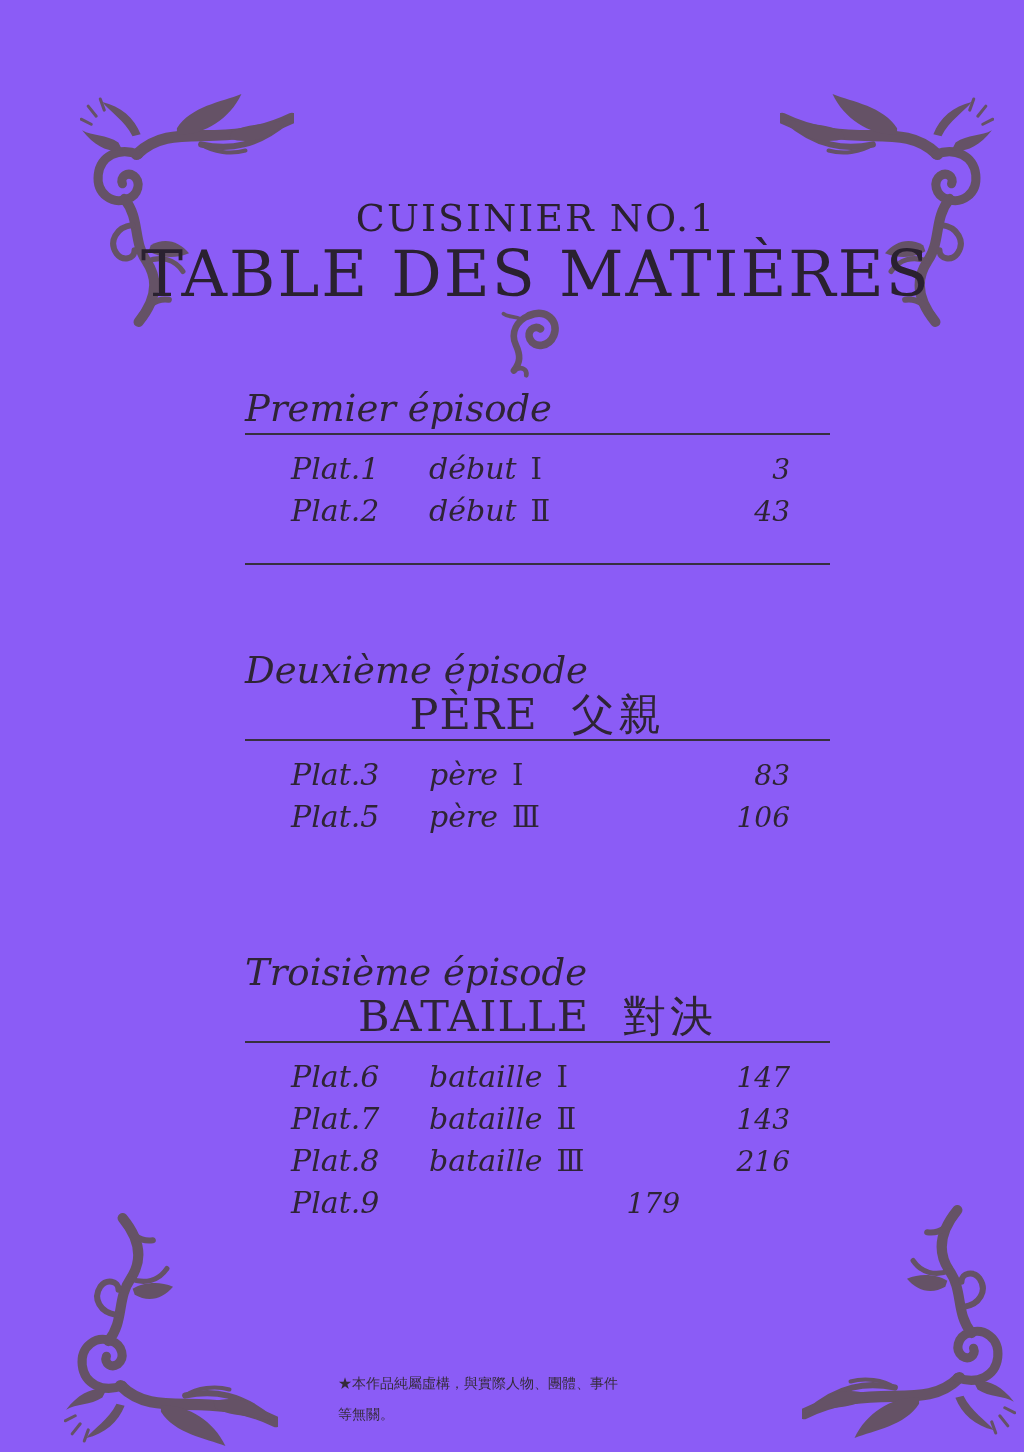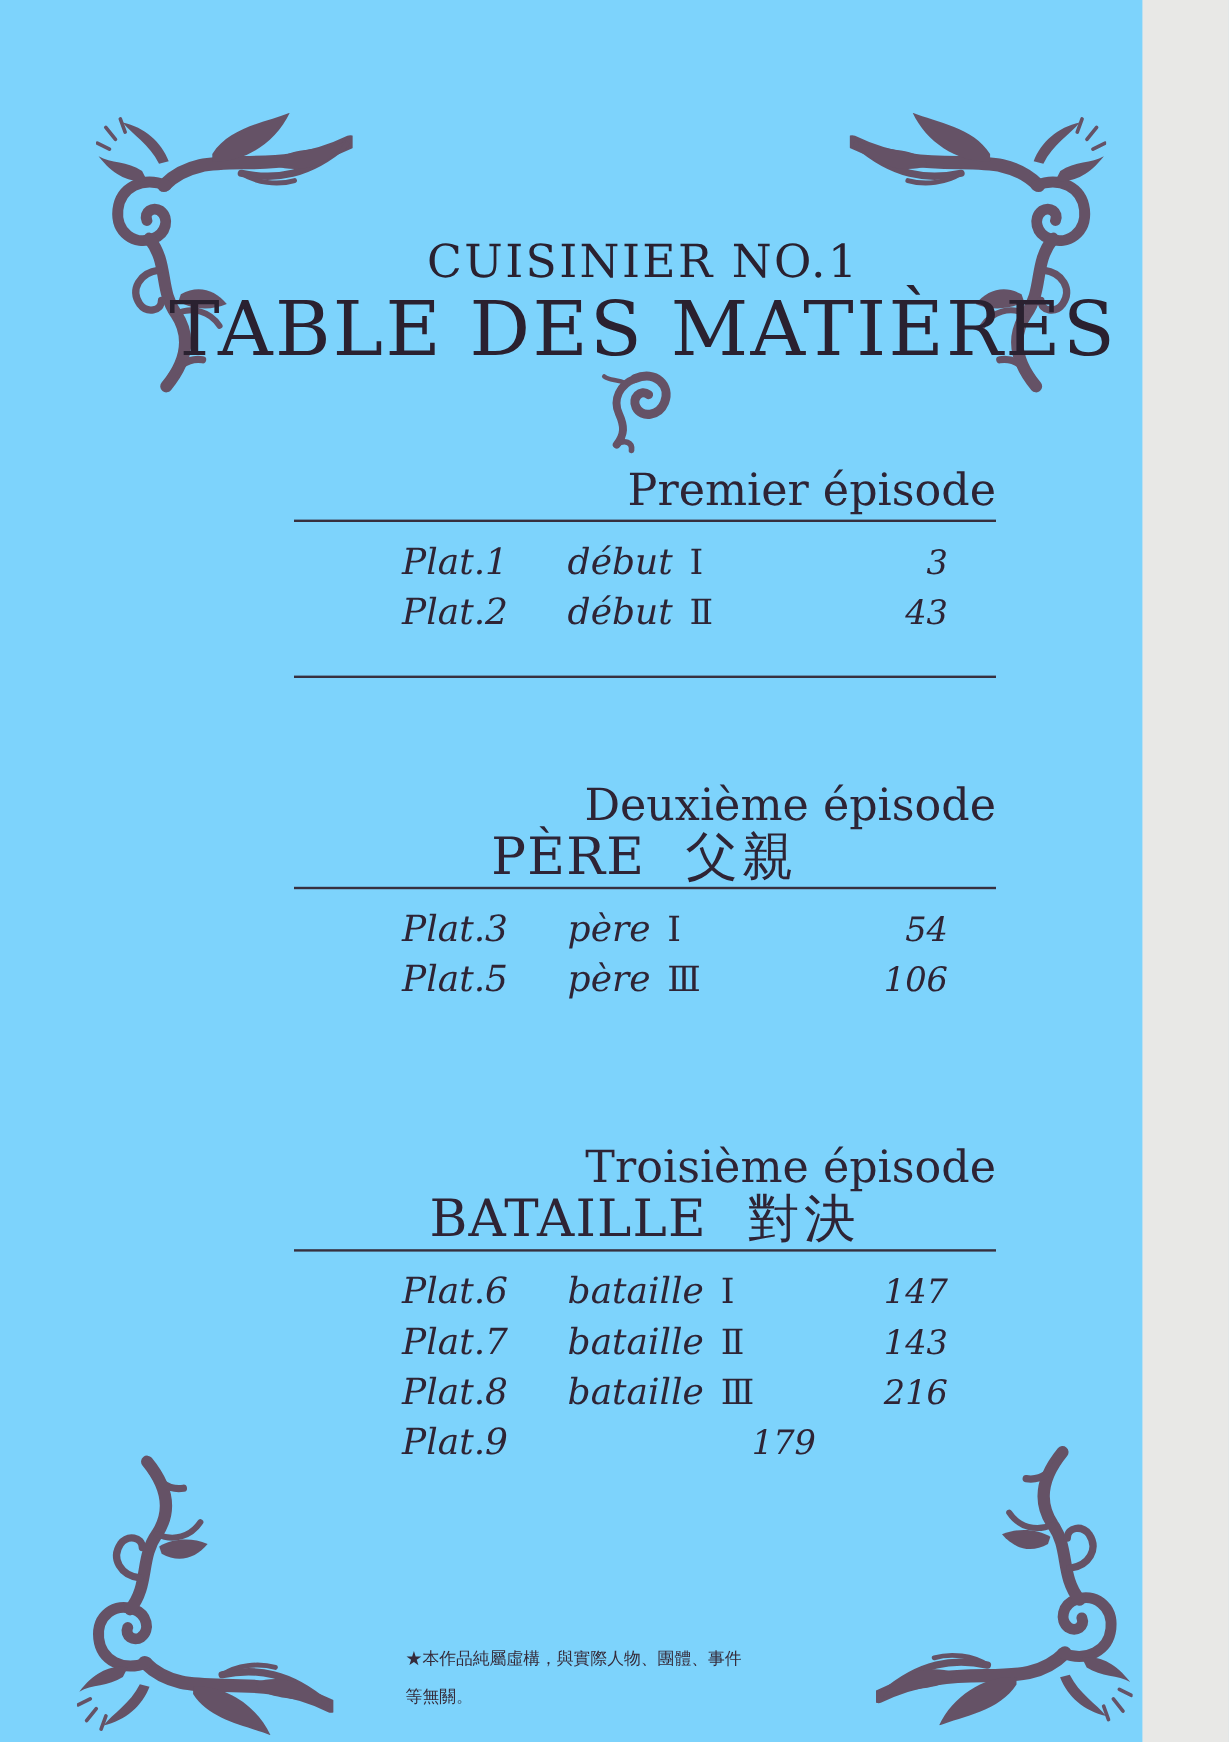--- a/index.html
+++ b/index.html
@@ -1,19 +1,19 @@
 <!DOCTYPE html>
 <html><head>
 <meta charset="utf-8">
 <style>
   html,body{margin:0;padding:0;background:#e8e8e6;}
   .page{
     position:relative;
-    width:952px;height:1452px;
-    background:#7dd3fc;
+    width:1024px;height:1452px;
+    background:#8b5cf6;
     overflow:hidden;
     color:#2e2435;
     font-family:"DejaVu Serif","Liberation Serif",serif;
   }
   
   .corner{position:absolute;width:214px;height:234px;color:#655266;}
   .corner.tl{left:80px;top:94px;}
   .corner.tr{right:30px;top:94px;transform:scaleX(-1);}
   .corner.bl{left:64px;top:1212px;transform:scaleY(-1);}
   .corner.br{right:8px;top:1204px;transform:scale(-1,-1);}
@@ -30,41 +30,41 @@
     font-size:63px;line-height:70px;letter-spacing:2px;
     color:#2a2130;
   }
   
   .toc{position:absolute;left:245px;top:0;width:585px;}
   .sec{position:absolute;left:0;width:585px;}
   .sec1{top:388px;}
   .sec2{top:650px;}
   .sec3{top:952px;}
   .episode{
-    text-align:right;
+    text-align:left;
+    font-style:italic;
     font-size:37px;line-height:42px;
   }
   .sec-heading{
     text-align:center;
     font-size:43px;line-height:44px;
     letter-spacing:1px;
   }
   .sec-heading .cjk{margin-left:34px;letter-spacing:4px;}
   .rule{border-top:2px solid #37303f;margin-top:3px;}
   .rows{padding:16px 40px 0 46px;}
   .row{
     display:grid;
     grid-template-columns:138px 1fr 110px;
     align-items:baseline;
     height:42px;
   }
   .plat,.ename .script{
     font-style:italic;
     font-size:30px;
-    margin-left:44px;
   }
   .numeral{
     font-style:normal;
     font-family:"DejaVu Serif","DejaVu Sans",serif;
     font-size:29px;
     margin-left:14px;
   }
   .pg{
     text-align:right;
     font-style:italic;
@@ -166,21 +166,21 @@
     <section class="sec sec2">
       <div class="episode">Deuxième épisode</div>
       <div class="sec-heading">
         <span class="fr">PÈRE</span><span class="cjk">父親</span>
       </div>
       <div class="rule"></div>
       <div class="rows">
         <div class="row">
           <span class="plat">Plat.3</span>
           <span class="ename"><span class="script">père</span><span class="numeral">Ⅰ</span></span>
-          <span class="pg">54</span>
+          <span class="pg">83</span>
         </div>
         <div class="row">
           <span class="plat">Plat.5</span>
           <span class="ename"><span class="script">père</span><span class="numeral">Ⅲ</span></span>
           <span class="pg">106</span>
         </div>
       </div>
     </section>
 
     <section class="sec sec3">

